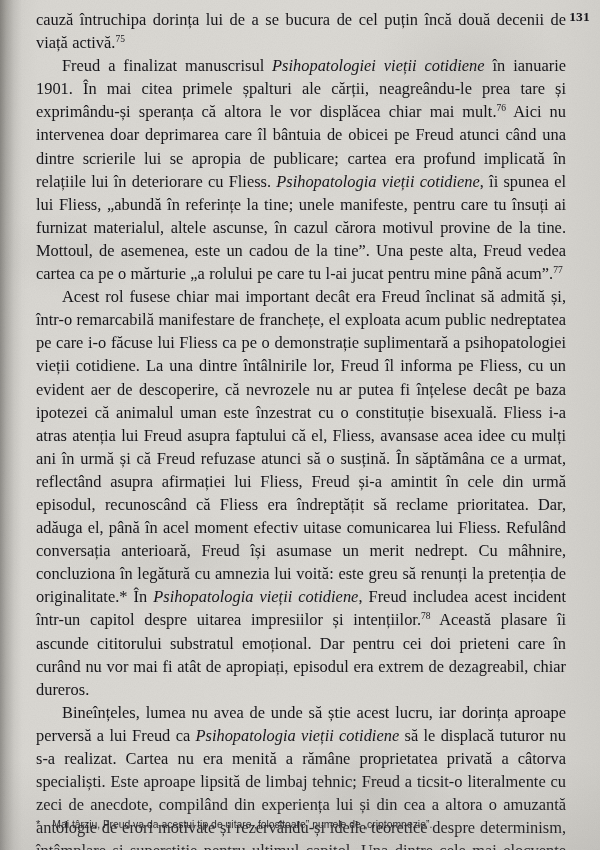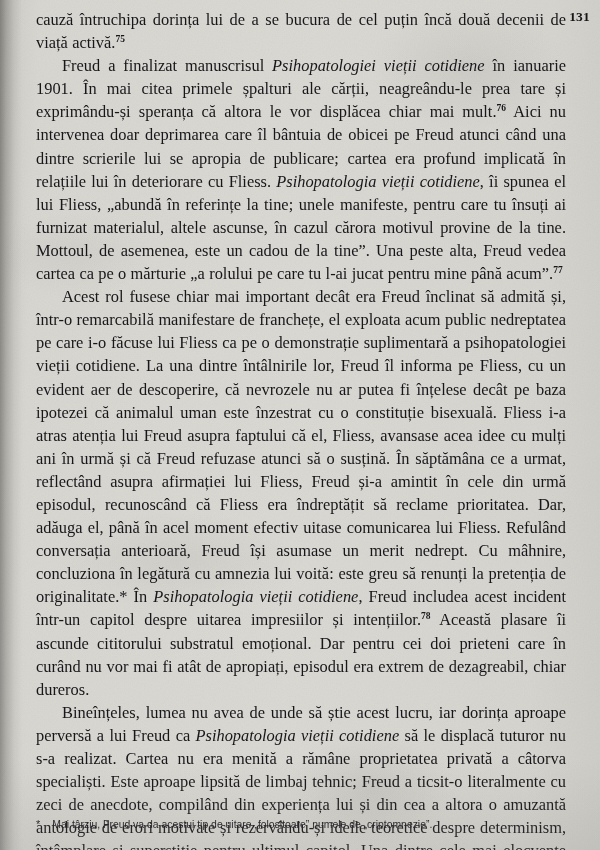--- a/index.html
+++ b/index.html
@@ -87,21 +87,21 @@
   }
   p.para.cont { text-indent: 0; }
 
   p.para i, p.para em {
   }
 
   sup {
     font-size: 9.5px;
     line-height: 0;
     vertical-align: super;
-    font-weight: 700;
+    font-weight: 400;
   }
 
   
   #footnote {
     position: absolute;
     left: 36px;
     right: 36px;
     top: 818px;
     font-family: "Liberation Sans", "DejaVu Sans", sans-serif;
     font-size: 10.4px;

